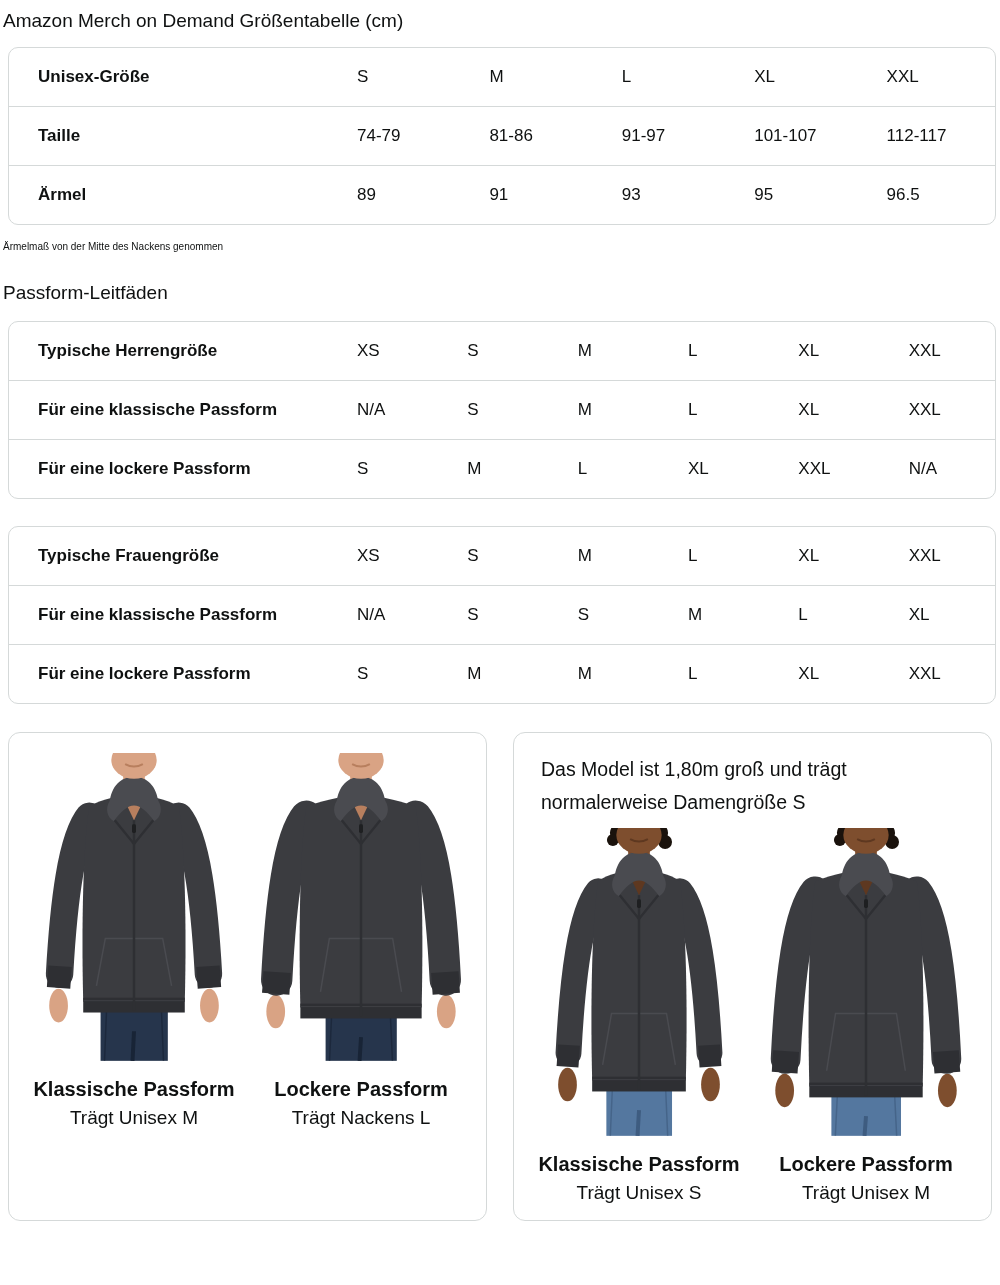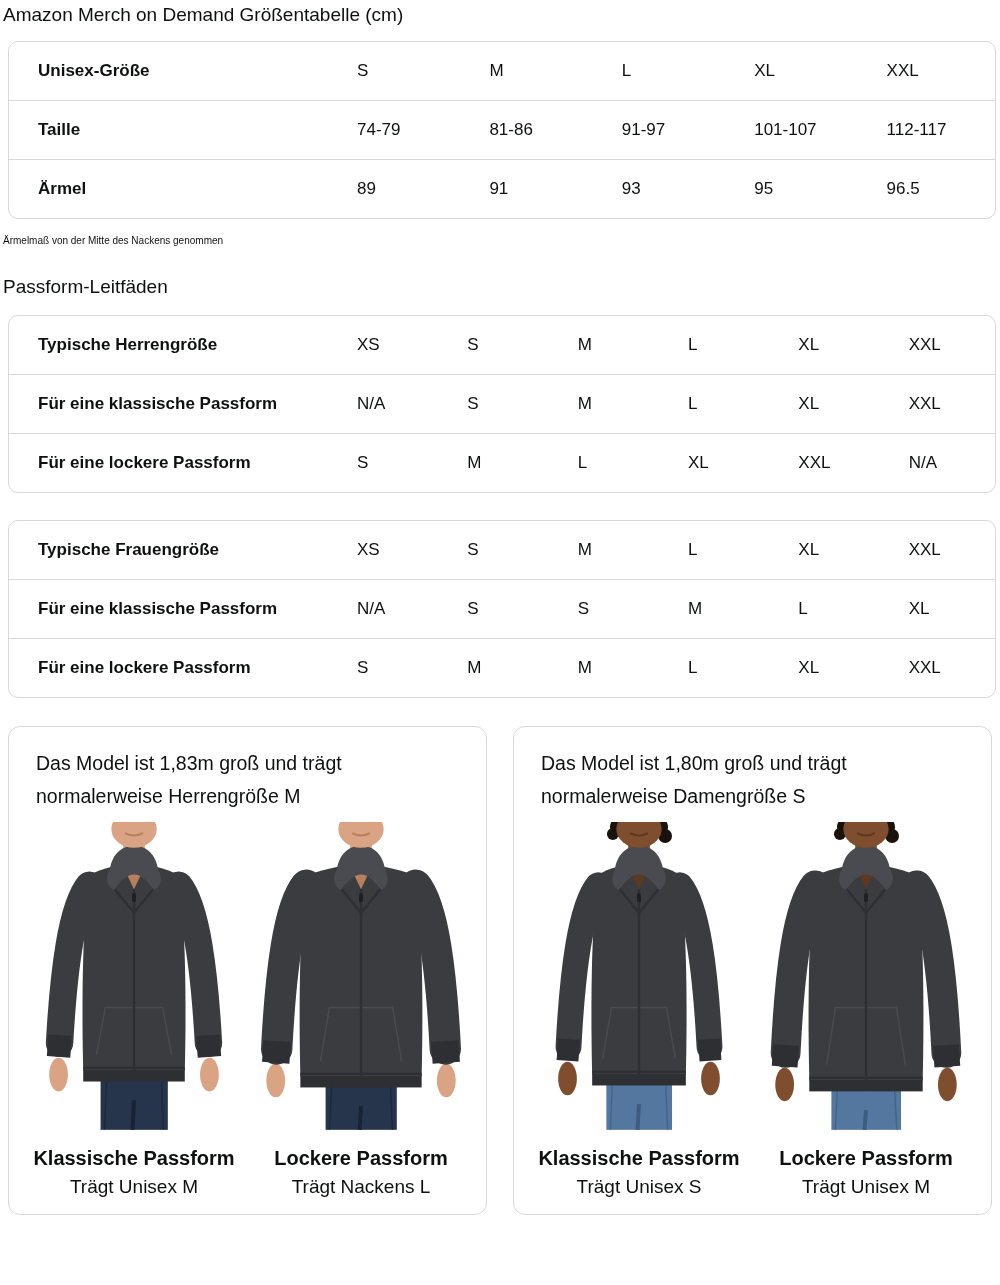--- a/index.html
+++ b/index.html
@@ -5,21 +5,21 @@
   html,body{margin:0;padding:0;background:#fff;}
   body{
     width:1000px;
     font-family:"Liberation Sans", sans-serif;
     color:#0F1111;
     -webkit-font-smoothing:antialiased;
   }
   .page{padding:0 3px; width:994px;}
 
   h1.title{
-    font-size:19px; font-weight:400; margin:0; padding-top:4px; letter-spacing:0;
+    font-size:19px; font-weight:400; margin:0; padding-top:10px; letter-spacing:0;
   }
 
   table.tbl{
     width:988px; margin-left:5px; margin-top:15px;
     border:1px solid #D5D9D9; border-radius:10px;
     border-collapse:separate; border-spacing:0; table-layout:fixed;
   }
   .tbl th,.tbl td{
     height:58px; font-size:17px; text-align:left; padding:0; vertical-align:middle;
     overflow:hidden; white-space:nowrap;
@@ -176,21 +176,20 @@
       <td>L</td>
       <td>XL</td>
       <td>XXL</td>
     </tr>
   </tbody>
     </table>
 
   <div class="cards">
 
     <div class="card">
-      <p class="card-desc">Das Model ist 1,83m groß und trägt normalerweise Herrengröße M</p>
       <div class="models">
         <div class="model-col">
           <div class="model-box">
               <svg viewBox="0 0 215 310" width="212" height="310" xmlns="http://www.w3.org/2000/svg">
                 <rect x="73.6" y="256" width="68.2" height="54" fill="#26354C"></rect>
                 <path d="M 107.5 280 L 106 310" stroke="#182436" stroke-width="4" fill="none"></path>
                 <path d="M 79.6 260 L 77.6 310 M 135.4 260 L 137.4 310" stroke="#182436" stroke-width="1.5" opacity="0.7" fill="none"></path>
                 <ellipse cx="31" cy="254" rx="9.5" ry="17" fill="#D9A384"></ellipse>
                 <ellipse cx="184" cy="254" rx="9.5" ry="17" fill="#D9A384"></ellipse>
                 <path d="M 62 62 C 44 84 36 150 32 222" stroke="#3B3C40" stroke-width="27.8" fill="none" stroke-linecap="round"></path>

